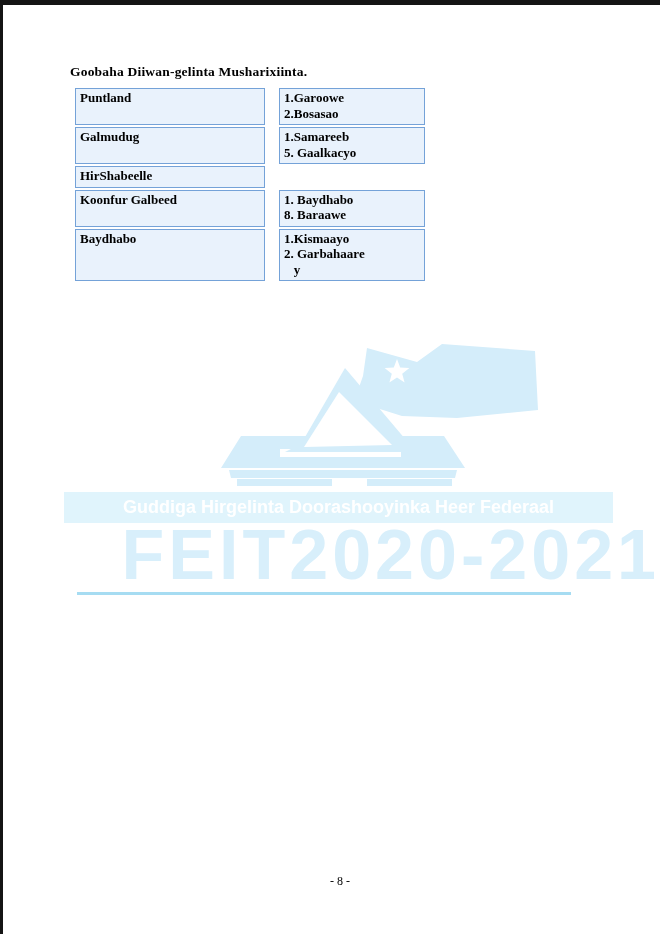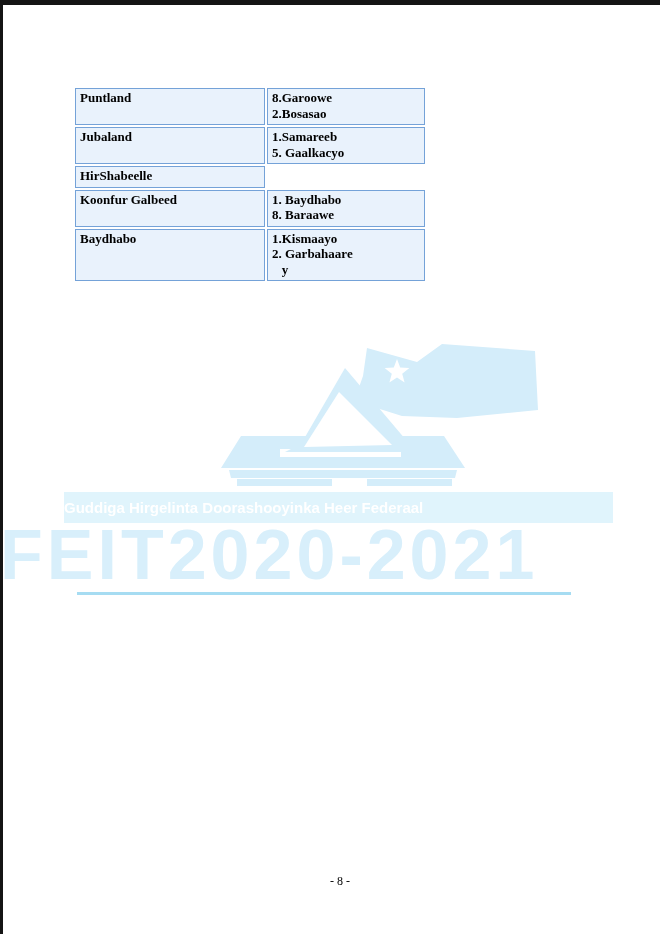--- a/index.html
+++ b/index.html
@@ -10,75 +10,76 @@
   .edge-top  { position:absolute; top:0; left:0; width:660px; height:5px; background:#141414; }
   .edge-left { position:absolute; top:0; left:0; width:3px; height:934px; background:#141414; }
 
   .doc-title {
     position:absolute; left:70px; top:64px;
     font-size:13.5px; font-weight:bold; color:#000;
     letter-spacing:0.2px;
   }
 
   .reg-table { position:absolute; left:75px; top:88px; width:350px; }
-  .trow { display:flex; gap:2px; margin-bottom:2px; }
+  .trow { display:flex; gap:14px; margin-bottom:2px; }
   .cell {
     border:1px solid #74a2d8; background:#e9f2fc; box-sizing:border-box;
     font-size:13px; font-weight:bold; color:#000; line-height:15.5px;
     padding:1px 3px 3px 4px;
   }
   .cell-region { width:190px; }
   .cell-locs { flex:1; }
   .loc-line { white-space:pre-wrap; }
   .row-5 .region-text {
     display:inline-block; width:120px; text-align:justify;
   }
 
   
   .wm-logo { position:absolute; left:217px; top:338px; width:330px; height:158px; }
   .wm-band {
     position:absolute; left:64px; top:492px; width:549px; height:31px;
     background:#e0f4fc; color:#ffffff;
     font-family:"Liberation Sans", sans-serif; font-weight:bold;
-    font-size:15px; line-height:31px; white-space:nowrap;
+    font-size:18px; line-height:31px; text-align:center; white-space:nowrap;
   }
   .wm-feit {
     position:absolute; left:0; top:520px; width:660px; height:70px;
     color:#d8effb; font-family:"Liberation Sans", sans-serif; font-weight:bold;
-    font-size:70px; line-height:70px; letter-spacing:4px; text-align:left;
+    font-size:70px; line-height:70px; letter-spacing:4px; text-align:right;
     white-space:nowrap;
   }
   .wm-underline {
     position:absolute; left:77px; top:592px; width:494px; height:3px;
     background:#a6dcf2;
   }
 
   .page-number {
     position:absolute; left:0; top:874px; width:680px; text-align:center;
     font-size:12px; color:#000;
   }
 </style>
 </head>
 <body>
 
 <div class="page">
   <div class="edge-top"></div>
   <div class="edge-left"></div>
 
+  <div class="doc-title">Goobaha Diiwan-gelinta Musharixiinta.</div>
 
   <div class="reg-table">
       <div class="trow row-0">
         <div class="cell cell-region"><span class="region-text">Puntland</span></div>
         <div class="cell cell-locs">
-          <div class="loc-line">8.Garoowe</div>
+          <div class="loc-line">1.Garoowe</div>
           <div class="loc-line">2.Bosasao</div>
         </div>
       </div>
       <div class="trow row-1">
-        <div class="cell cell-region"><span class="region-text">Jubaland</span></div>
+        <div class="cell cell-region"><span class="region-text">Galmudug</span></div>
         <div class="cell cell-locs">
           <div class="loc-line">1.Samareeb</div>
           <div class="loc-line">5. Gaalkacyo</div>
         </div>
       </div>
       <div class="trow row-2">
         <div class="cell cell-region"><span class="region-text">HirShabeelle</span></div>
       </div>
       <div class="trow row-3">
         <div class="cell cell-region"><span class="region-text">Koonfur Galbeed</span></div>

